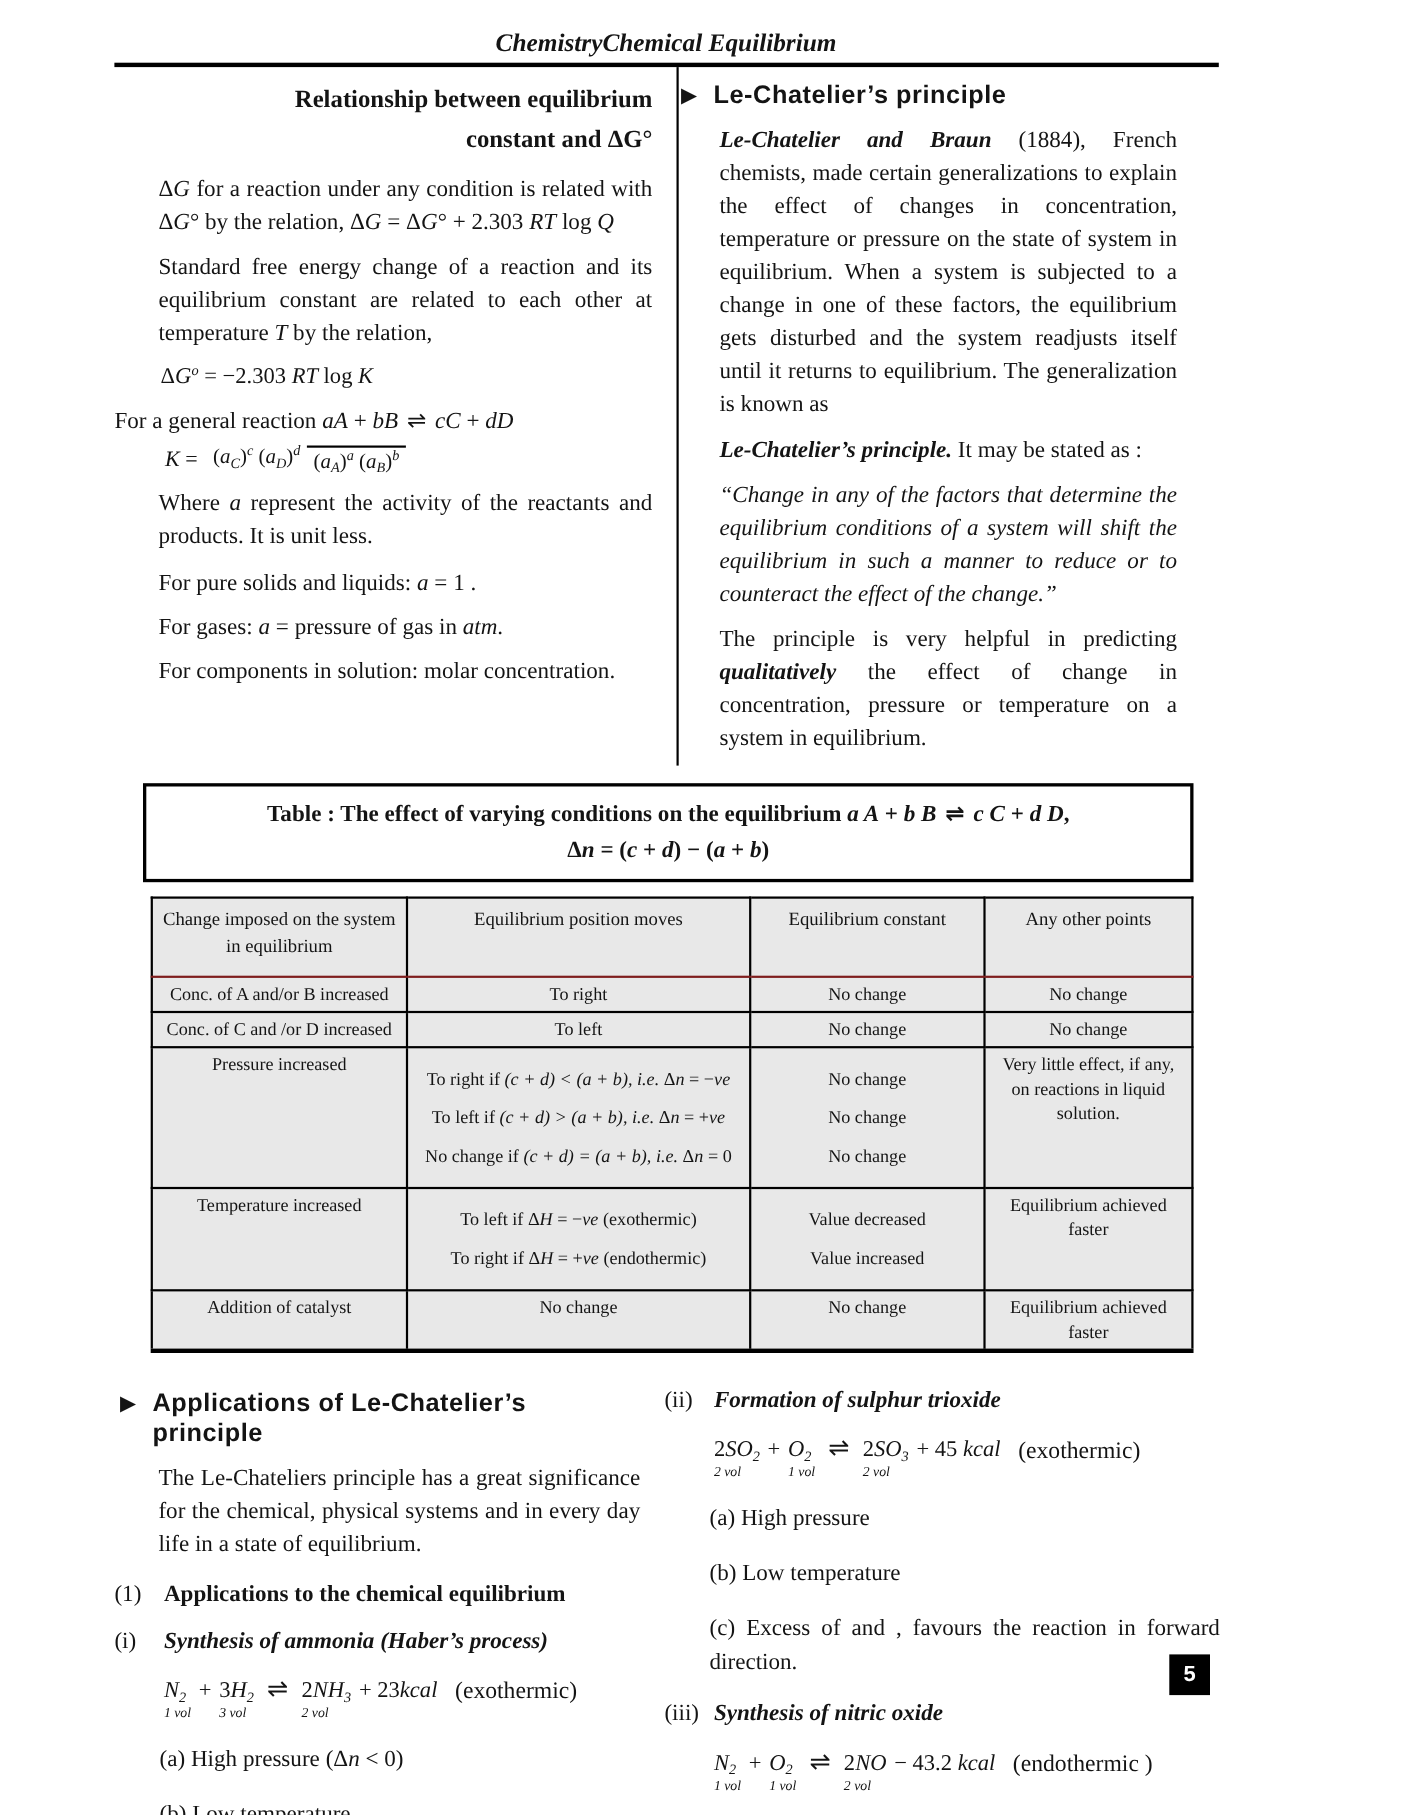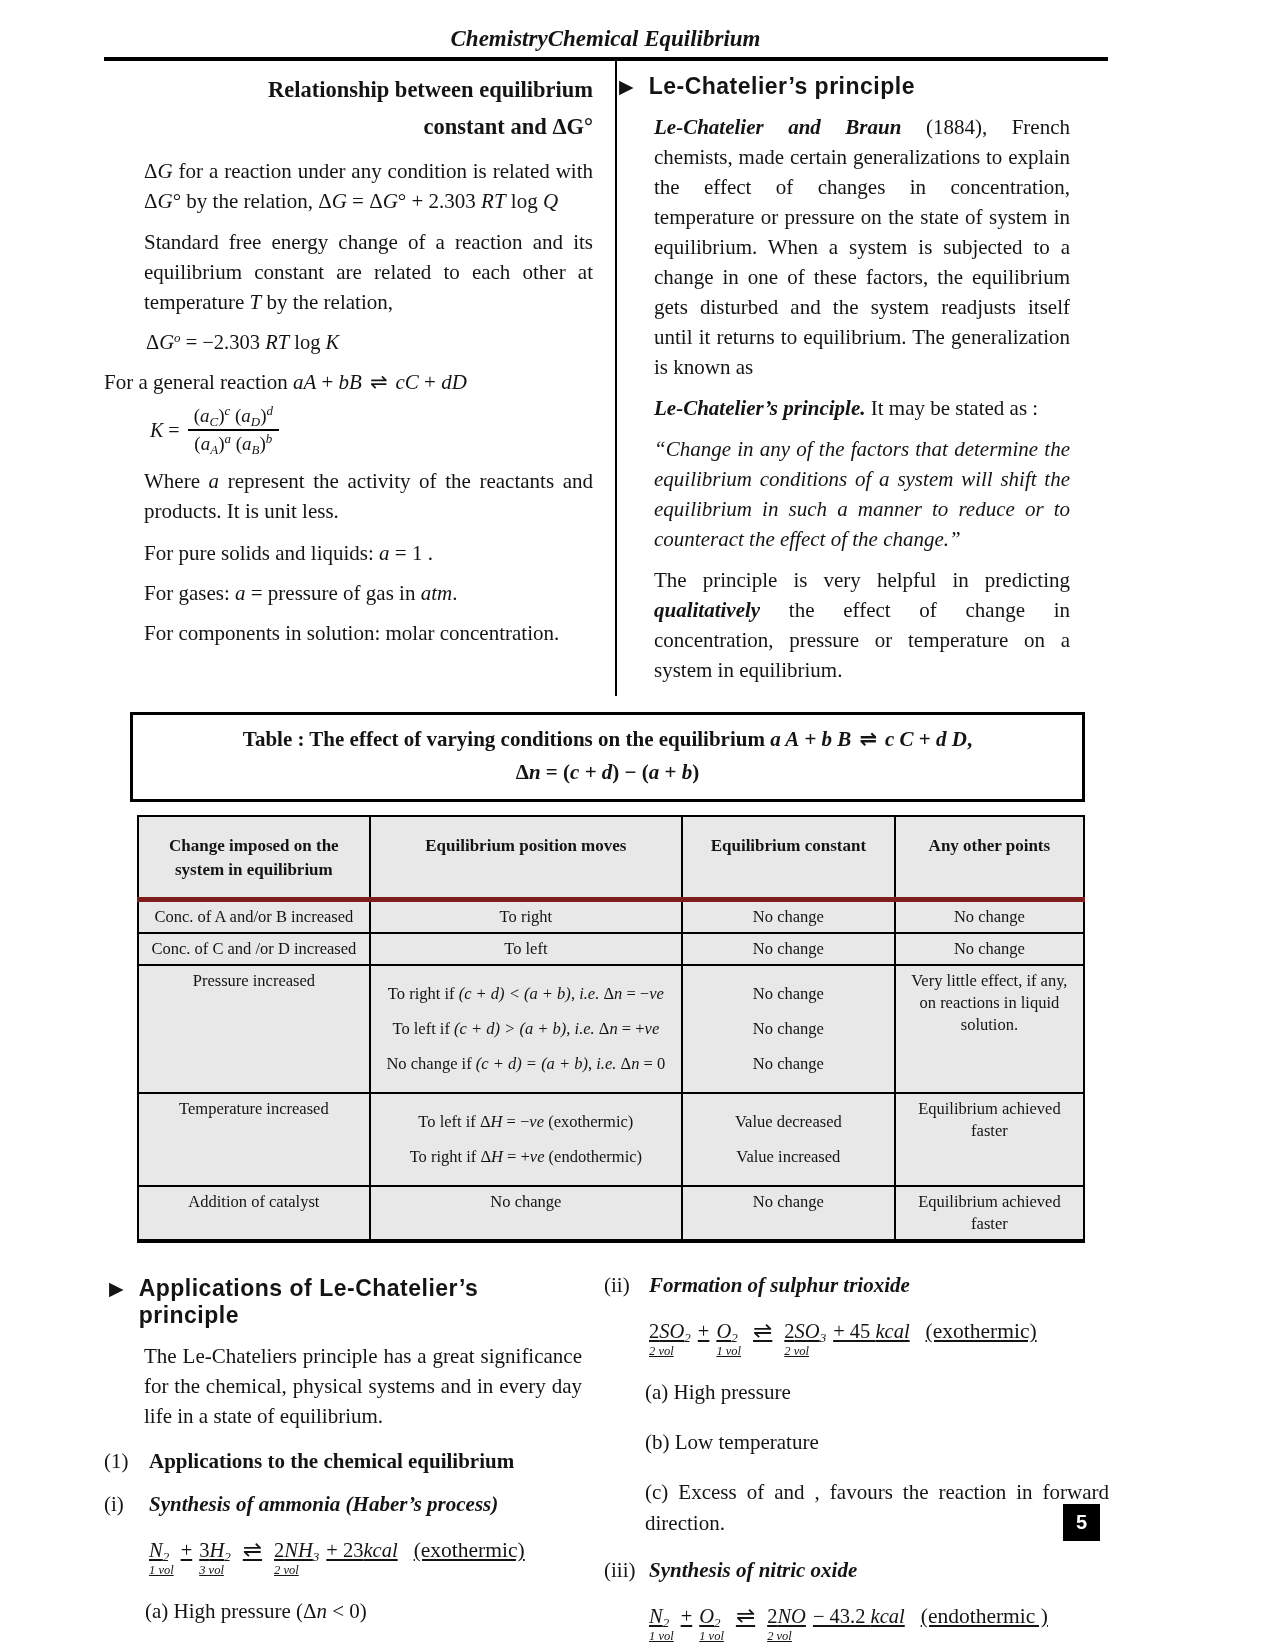--- a/index.html
+++ b/index.html
@@ -24,53 +24,53 @@
   .cols { display:flex; padding:0 168px 0 104px; min-height:589px; }
   .colL { width:513px; padding:4px 22px 0 0; border-right:2px solid #000; }
   .colR { width:453px; padding:4px 0 0 37px; }
 
   .lheading { text-align:right; font-weight:bold; font-size:22.5px; line-height:37px; margin:6px 0 10px 0; }
   p.para { margin:11px 0; font-size:21px; line-height:30px; text-align:justify; }
   .pad { padding-left:40px; }
   .formula { font-size:20.5px; margin:14px 0 14px 42px; }
   .general { font-size:21px; margin:16px 0 6px 0; }
   .kwrap { display:flex; align-items:center; margin:10px 0 4px 46px; font-size:20px; }
-  .frac { display:inline-flex; flex-direction:column; text-align:center; margin-left:8px; font-size:19px; }
+  .frac { display:inline-flex; flex-direction:row; text-align:center; margin-left:8px; font-size:19px; }
   .frac .num { padding:0 6px 2px; }
   .frac .den { border-top:2px solid #000; padding:2px 6px 0; }
   .lineitem { margin:15px 0; font-size:21px; }
 
   .sheading { display:flex; align-items:baseline; margin:8px 0 12px -35px; }
   .tri { font-family:"DejaVu Sans",sans-serif; font-size:19px; margin-right:15px; position:relative; top:-1px; }
   .sansh { font-family:"Liberation Sans","DejaVu Sans",sans-serif; font-weight:bold; font-size:23px; letter-spacing:0.5px; }
 
   
   .tbox { margin:16px 190px 12px 130px; border:3px solid #000; padding:8px 10px 10px;
           text-align:center; font-weight:bold; font-size:21px; line-height:33px; }
 
   
   table.tbl { width:948px; margin:13px 0 0 137px; border-collapse:collapse;
               background:#e8e8e8; font-size:16.5px; border:2px solid #000; border-bottom-width:4px; }
   .tbl th, .tbl td { border:2px solid #000; padding:4px 6px; text-align:center; vertical-align:top; }
-  .tbl thead th { font-weight:bold; font-size:17px; line-height:24px; padding:17px 6px 15px; border-bottom:5px solid #7f1d1d; }
+  .tbl thead th { font-weight:normal; font-size:17px; line-height:24px; padding:7px 6px 15px; border-bottom:2px solid #7f1d1d; }
   .tbl td { line-height:22px; }
   .tbl td div { margin:4px 0; }
   .tbl tr.tall td div { margin:13px 0; }
 
   
   .cols2 { display:flex; padding:0 140px 0 104px; margin-top:24px; }
   .bcolL { width:500px; padding-right:22px; }
   .bcolR { width:505px; padding-left:0; }
   .numitem { display:flex; margin:18px 0; font-size:21px; }
   .numitem .num { width:45px; flex:none; }
   .bser { font-weight:bold; }
   .bital { font-weight:bold; font-style:italic; }
   .opt { margin:19px 0 19px 41px; font-size:21px; line-height:31px; text-align:justify; }
 
-  .chem-eq { display:flex; align-items:flex-start; margin:20px 0 12px 45px; font-size:20.5px; line-height:26px;text-decoration:underline; }
+  .chem-eq { display:flex; align-items:flex-start; margin:20px 0 12px 45px; font-size:20.5px; line-height:26px; }
   .term { display:inline-flex; flex-direction:column; align-items:flex-start; }
   .vol { font-size:12.5px; font-style:italic; line-height:14px; margin-top:0; white-space:nowrap; }
   .plus { margin:0 7px; }
   .eqarrow { font-family:"DejaVu Sans",sans-serif; font-size:23px; margin:0 12px; line-height:24px; }
   .eqnote { margin-left:16px; font-size:21.5px; }
 
   .pagenum { position:absolute; left:1063px; top:1504px; width:37px; height:37px; background:#000;
              color:#fff; font-family:"Liberation Sans","DejaVu Sans",sans-serif; font-weight:bold;
              font-size:20px; display:flex; align-items:center; justify-content:center; }
 </style>

